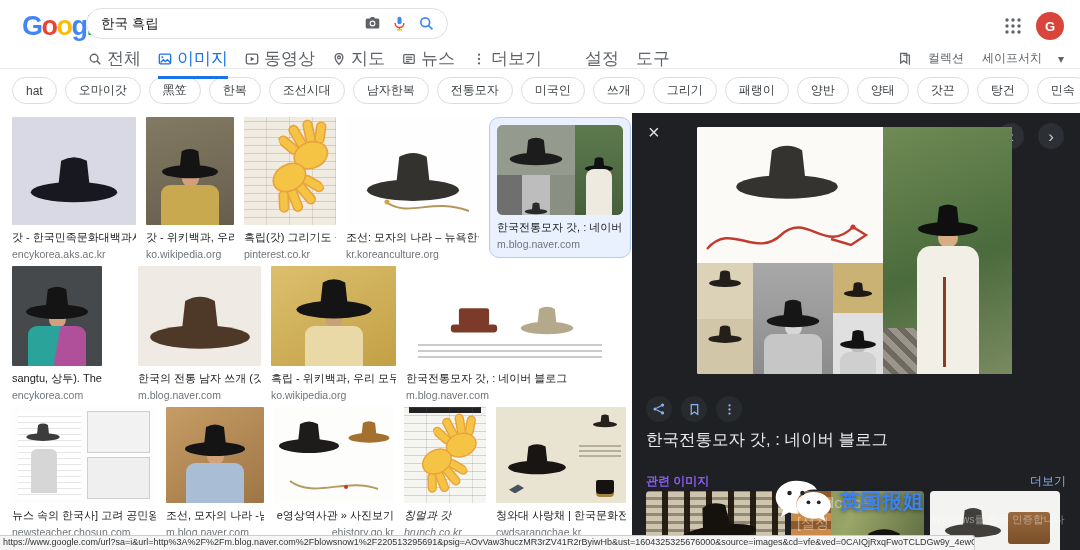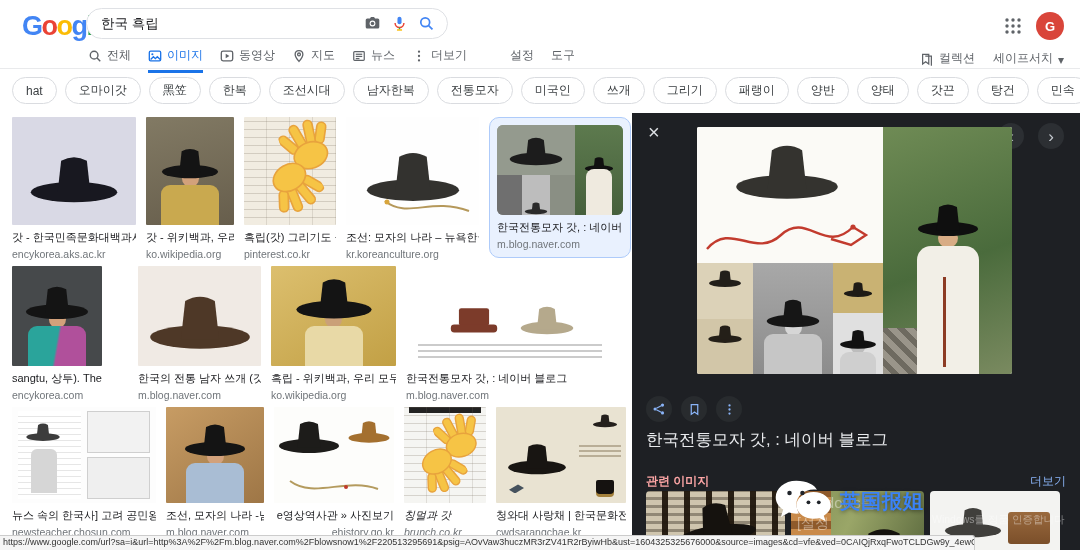--- a/index.html
+++ b/index.html
@@ -5,30 +5,30 @@
 *{box-sizing:border-box}
 html,body{margin:0;padding:0}
 body{width:1080px;height:550px;font-family:"Liberation Sans","DejaVu Sans",sans-serif;overflow:hidden;background:#fff;position:relative}
 
 
 header{position:relative;height:69px;border-bottom:1px solid #e9eaec;background:#fff}
 .logo{position:absolute;left:22px;top:11px;font-size:27px;font-weight:700;letter-spacing:-1.5px;cursor:pointer}
 .searchbox{position:absolute;left:86px;top:8px;width:362px;height:31px;border:1px solid #dfe1e5;border-radius:17px;display:flex;align-items:center;padding:0 12px;gap:10px;background:#fff}
 .searchbox input{border:none;outline:none;flex:1;font-size:13.5px;color:#202124;font-family:inherit;background:transparent}
 .sb-ic{width:17px;height:17px;flex:0 0 auto;cursor:pointer}
-.tabs{position:absolute;left:88px;top:47px;display:flex;align-items:flex-start;gap:17px;font-size:12px;color:#5f6368}
+.tabs{position:absolute;left:88px;top:47px;display:flex;align-items:flex-start;gap:17px;font-size:17px;color:#5f6368}
 .tab{display:flex;align-items:center;gap:5px;padding-bottom:6px;cursor:pointer;white-space:nowrap}
 .tab svg{width:14px;height:14px}
 .tab.active{color:#1a73e8;border-bottom:3px solid #1a73e8}
 .tab.plain.first{margin-left:26px}
 .topright{position:absolute;right:16px;top:12px;display:flex;align-items:center;gap:14px}
 .grid-ic{width:18px;height:18px;cursor:pointer}
 .avatar{width:28px;height:28px;border-radius:50%;background:#d9453a;color:#fff;font-size:13px;font-weight:700;display:flex;align-items:center;justify-content:center;cursor:pointer}
 .subright{position:absolute;right:16px;top:50px;display:flex;align-items:center;gap:18px;font-size:12px;color:#5f6368}
-.subright .itm{display:flex;align-items:flex-end;gap:5px;cursor:pointer;white-space:nowrap}
+.subright .itm{display:flex;align-items:center;gap:16px;cursor:pointer;white-space:nowrap}
 
 
 .chips{display:flex;gap:8px;padding:8px 0 9px 12px;align-items:center;overflow:hidden;background:#fff}
 .chip{border:1px solid #dadce0;border-radius:15px;height:27px;display:flex;align-items:center;padding:0 13px;font-size:12px;color:#3c4043;background:#fff;white-space:nowrap;cursor:pointer}
 
 
 .main{display:flex;height:437px}
 .results{width:632px;flex:0 0 632px;padding:4px 0 0 12px;overflow:hidden;background:#fff}
 .rrow{display:flex;gap:10px;margin-bottom:6px;align-items:flex-start}
 .rrow.row-1 .item:first-child{margin-right:26px}
@@ -78,21 +78,21 @@
 .pv-prev{right:56px}.pv-next{right:16px}
 .pv-img{position:absolute;left:65px;top:14px;width:315px;height:247px;overflow:hidden;border-radius:2px;background:#fbfaf6;cursor:pointer}
 .srcrow{position:absolute;left:14px;right:14px;top:283px;display:flex;align-items:center;justify-content:space-between}
 .srcchip{display:flex;align-items:center;gap:7px;background:#2d3033;border-radius:14px;height:26px;padding:0 12px 0 8px;font-size:11.5px;color:#e8eaed;cursor:pointer}
 .actions{display:flex;gap:9px}
 .act{width:26px;height:26px;border-radius:50%;background:#282b2e;display:flex;align-items:center;justify-content:center;cursor:pointer}
 .pv-title{position:absolute;left:14px;top:316px;margin:0;font-size:16.5px;font-weight:400;color:#e8eaed;white-space:nowrap}
 .pv-notice{position:absolute;left:14px;top:341px;font-size:10.5px;color:#9aa0a6;white-space:nowrap}
 .pv-notice a{color:#c7ccd1;text-decoration:none;margin-left:4px;cursor:pointer}
 .relrow{position:absolute;left:14px;right:14px;top:360px;display:flex;justify-content:space-between;align-items:center}
-.rel-label{font-size:12px;font-weight:700;color:#fca5a5}
+.rel-label{font-size:12px;font-weight:700;color:#8b5cf6}
 .rel-more{font-size:12px;color:#8ab4f8;cursor:pointer}
 .relthumbs{position:absolute;left:14px;top:378px;display:flex;gap:6px}
 .relthumb{height:62px;border-radius:4px;position:relative;overflow:hidden;display:flex;align-items:center;justify-content:center;cursor:pointer}
 .watermark{position:absolute;left:142px;top:366px;display:flex;align-items:center;gap:4px;z-index:6;pointer-events:none}
 .watermark .txt{font-size:20px;font-weight:700;color:#3b82f6;text-shadow:0 1px 4px rgba(0,0,0,.55);letter-spacing:1px}
 .winmark{position:absolute;color:rgba(255,255,255,.42);z-index:5;pointer-events:none;white-space:nowrap}
 .win-big{left:168px;top:381px;font-size:15px}
 .win-frag{left:165px;top:402px;font-size:14px}
 .win-line{left:300px;top:400px;font-size:10.5px}
 

